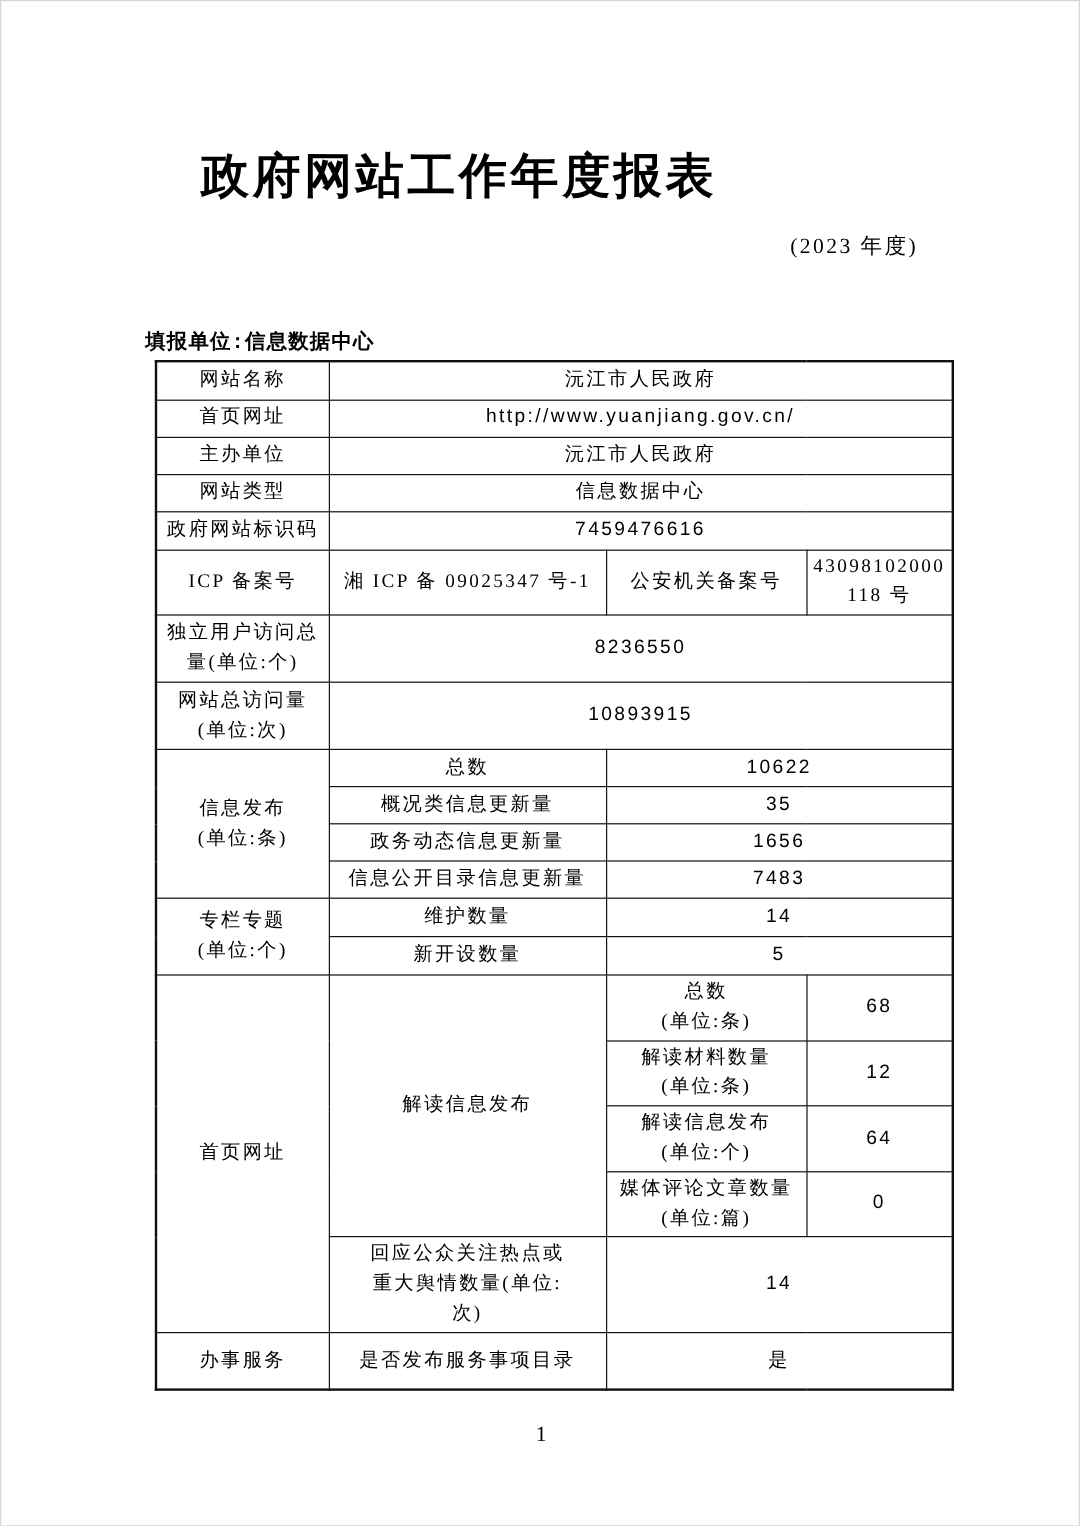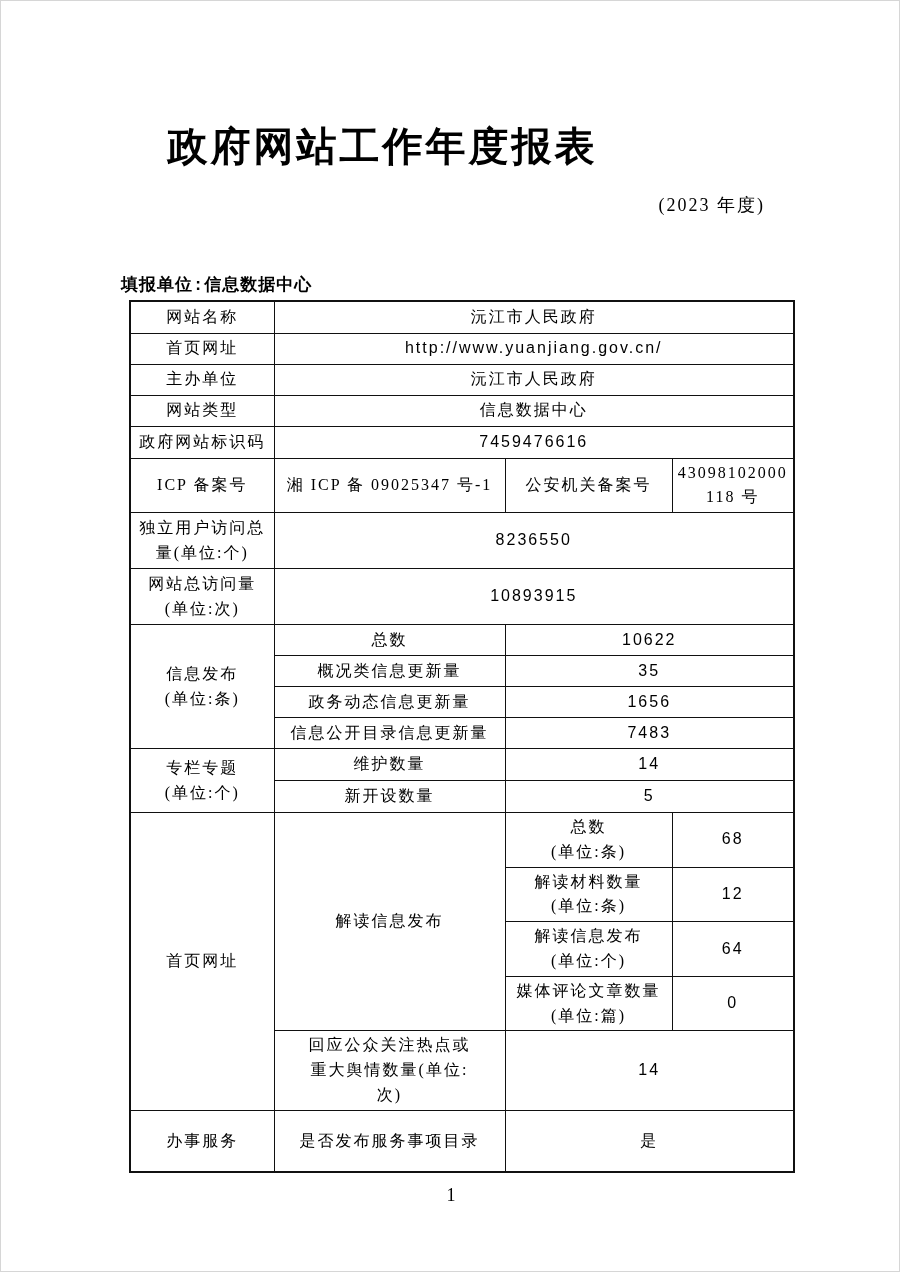--- a/index.html
+++ b/index.html
@@ -48,21 +48,21 @@
     white-space:pre-line;
     overflow:hidden;
     box-sizing:border-box;
   }
   td.num{
     font-family:Liberation Sans, sans-serif;
     letter-spacing:1px;
     font-size:16px;
   }
   tr.h32{height:32px;} tr.h31{height:31px;} tr.h52{height:52px;}
-  tr.h56{height:56px;} tr.h51{height:51px;} tr.h76{height:76px;} tr.h54{height:62px;}
+  tr.h56{height:56px;} tr.h51{height:51px;} tr.h76{height:76px;} tr.h54{height:48px;}
   td.bottom-label{vertical-align:bottom;padding-bottom:4px;}
   .page-number{
     position:absolute;top:1184px;left:0;width:900px;
     text-align:center;font-size:18px;
     font-family:"Liberation Serif", serif;
   }
 </style>
 </head>
 <body>
 

